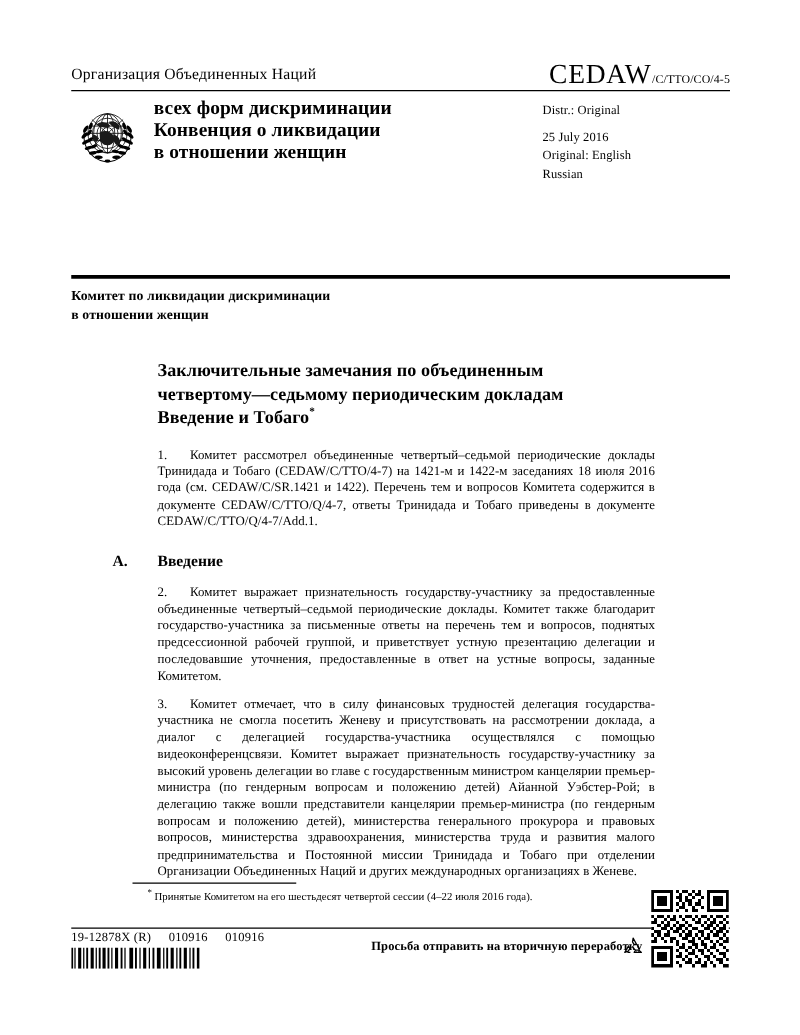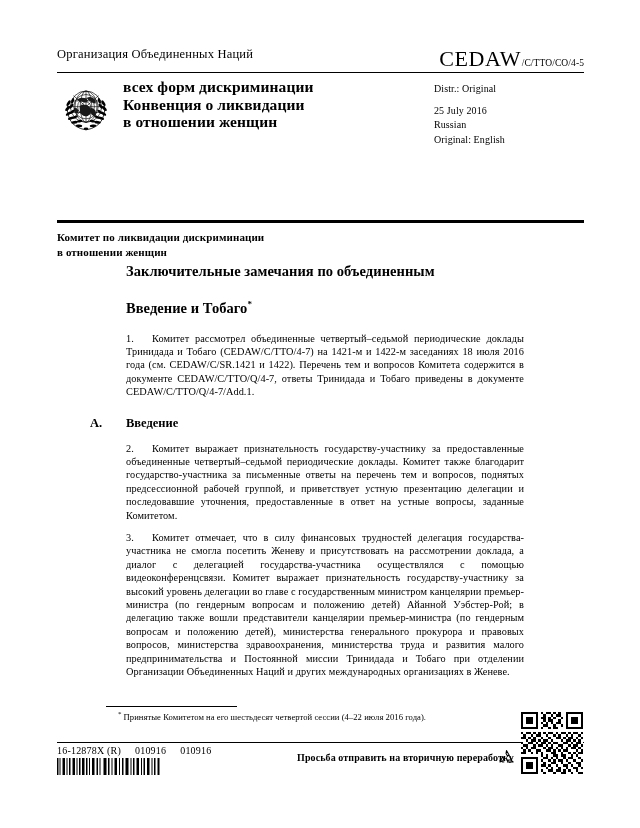--- a/index.html
+++ b/index.html
@@ -19,21 +19,21 @@
 
   
   .masthead {
     position: absolute;
     left: 57px;
     top: 48px;
     width: 527px;
   }
   .mast-top {
     display: flex;
-    align-items: flex-start;
+    align-items: center;
     justify-content: space-between;
     height: 22px;
   }
   .org-line {
     font-size: 12.5px;
     letter-spacing: 0.2px;
     white-space: nowrap;
     line-height: 1;
   }
   .symbol-line {
@@ -108,21 +108,21 @@
     font-weight: bold;
     font-size: 11px;
     line-height: 15px;
     letter-spacing: 0.1px;
   }
 
   
   .content {
     position: absolute;
     left: 126px;
-    top: 262px;
+    top: 288px;
     width: 398px;
   }
   .doc-title {
     font-weight: bold;
     font-size: 14.5px;
     line-height: 18.5px;
     letter-spacing: 0.05px;
     margin: 0 0 14px 0;
   }
   .doc-title sup {
@@ -304,36 +304,36 @@
     <div class="conv-title">
       <div>всех форм дискриминации</div>
       <div>Конвенция о ликвидации</div>
       <div>в отношении женщин</div>
     </div>
 
     <div class="distr-block">
       <div>Distr.: Original</div>
       <div class="distr-gap"></div>
       <div>25 July 2016</div>
+      <div>Original: English</div>
       <div>Russian</div>
-      <div>Original: English</div>
     </div>
   </div>
 
   <div class="rule-thick"></div>
   <div class="committee">
     <div>Комитет по ликвидации дискриминации</div>
     <div>в отношении женщин</div>
   </div>
 
   <div class="content">
 
     <h1 class="doc-title">
       <span>Заключительные замечания по объединенным</span><br>
-      <br>
+      <span>четвертому—седьмому периодическим докладам</span><br>
       <span>Введение и Тобаго</span><sup>*</sup>
     </h1>
 
     <p class="para">
       <span class="num">1.</span><span>Комитет рассмотрел объединенные четвертый–седьмой периодические доклады Тринидада и Тобаго (CEDAW/C/TTO/4-7) на 1421-м и 1422-м заседаниях 18 июля 2016 года (см. CEDAW/C/SR.1421 и 1422). Перечень тем и вопросов Комитета содержится в документе CEDAW/C/TTO/Q/4-7, ответы Тринидада и Тобаго приведены в документе CEDAW/C/TTO/Q/4-7/Add.1.</span>
     </p>
 
     <div class="section-head">
       <span class="sec-letter">A.</span>
       <span>Введение</span>
@@ -350,21 +350,21 @@
   </div>
 
   <div class="fn-rule"></div>
   <div class="footnote">
     <sup>*</sup><span>Принятые Комитетом на его шестьдесят четвертой сессии (4–22 июля 2016 года).</span>
   </div>
 
   <div class="footer-rule"></div>
 
   <div class="job-no">
-    <span>16-12878X (R)</span><span>010916</span><span>010916</span>
+    <span>19-12878X (R)</span><span>010916</span><span>010916</span>
   </div>
 
   <svg class="barcode" viewBox="0 0 210 34" preserveAspectRatio="none">
     <g fill="#000">
       <rect x="0" y="0" width="3" height="34"></rect>
         <rect x="5" y="0" width="2" height="34"></rect>
       <rect x="11" y="0" width="5" height="34"></rect>
         <rect x="19" y="0" width="2" height="34"></rect>
       <rect x="24" y="0" width="3" height="34"></rect>
         <rect x="31" y="0" width="5" height="34"></rect>

